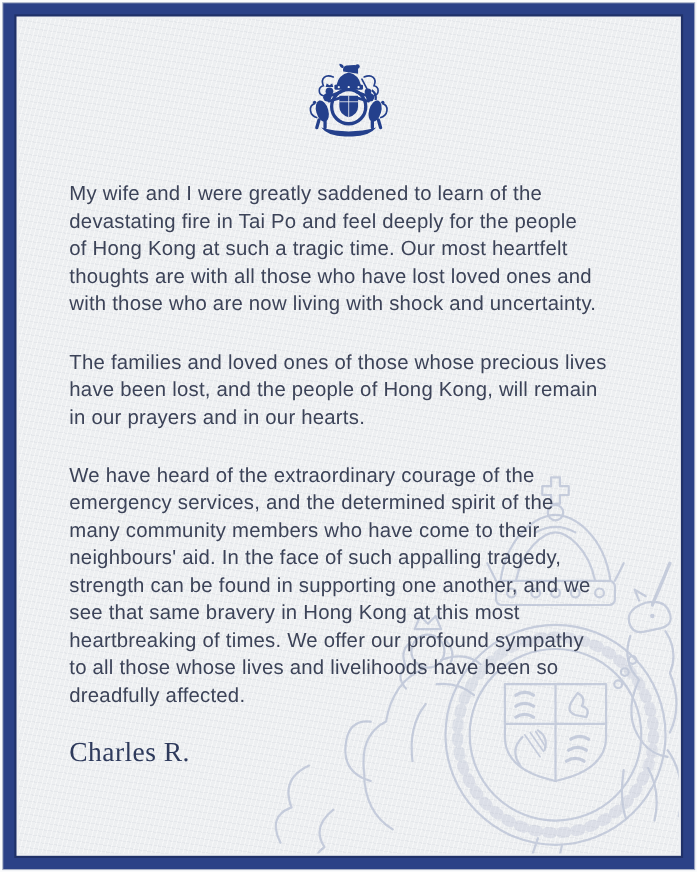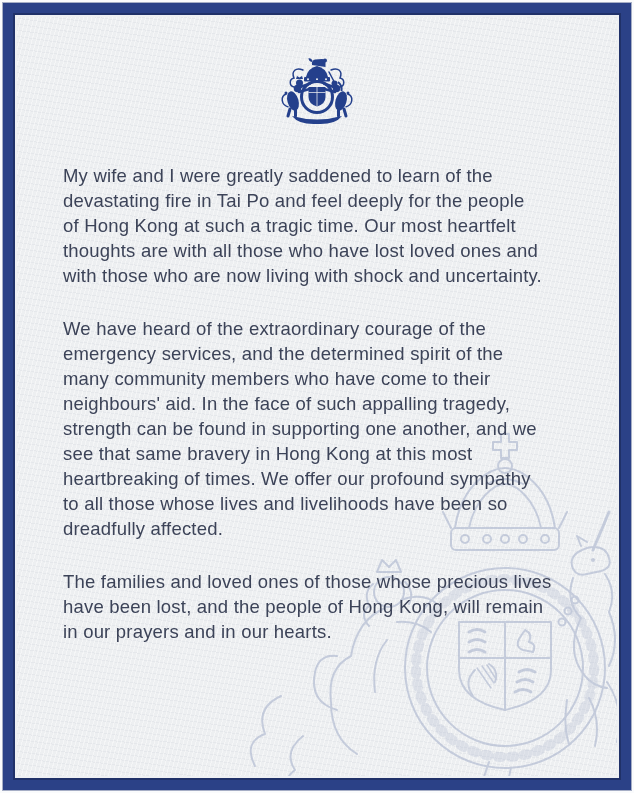--- a/index.html
+++ b/index.html
@@ -170,29 +170,30 @@
           <path d="M38 118 Q88 132 138 118 Q124 136 88 134 Q52 136 38 118 Z"></path>
         </g>
       </svg>
 
       <div class="letter-body">
         <p>My wife and I were greatly saddened to learn of the
 devastating fire in Tai Po and feel deeply for the people
 of Hong Kong at such a tragic time. Our most heartfelt
 thoughts are with all those who have lost loved ones and
 with those who are now living with shock and uncertainty.</p>
+        <p>The families and loved ones of those whose precious lives
+have been lost, and the people of Hong Kong, will remain
+in our prayers and in our hearts.</p>
         <p>We have heard of the extraordinary courage of the
 emergency services, and the determined spirit of the
 many community members who have come to their
 neighbours' aid. In the face of such appalling tragedy,
 strength can be found in supporting one another, and we
 see that same bravery in Hong Kong at this most
 heartbreaking of times. We offer our profound sympathy
 to all those whose lives and livelihoods have been so
 dreadfully affected.</p>
-        <p>The families and loved ones of those whose precious lives
-have been lost, and the people of Hong Kong, will remain
-in our prayers and in our hearts.</p>
+        <div class="signature">Charles R.</div>
       </div>
 
     </div>
   </div>
 </div>
 
 </body></html>

